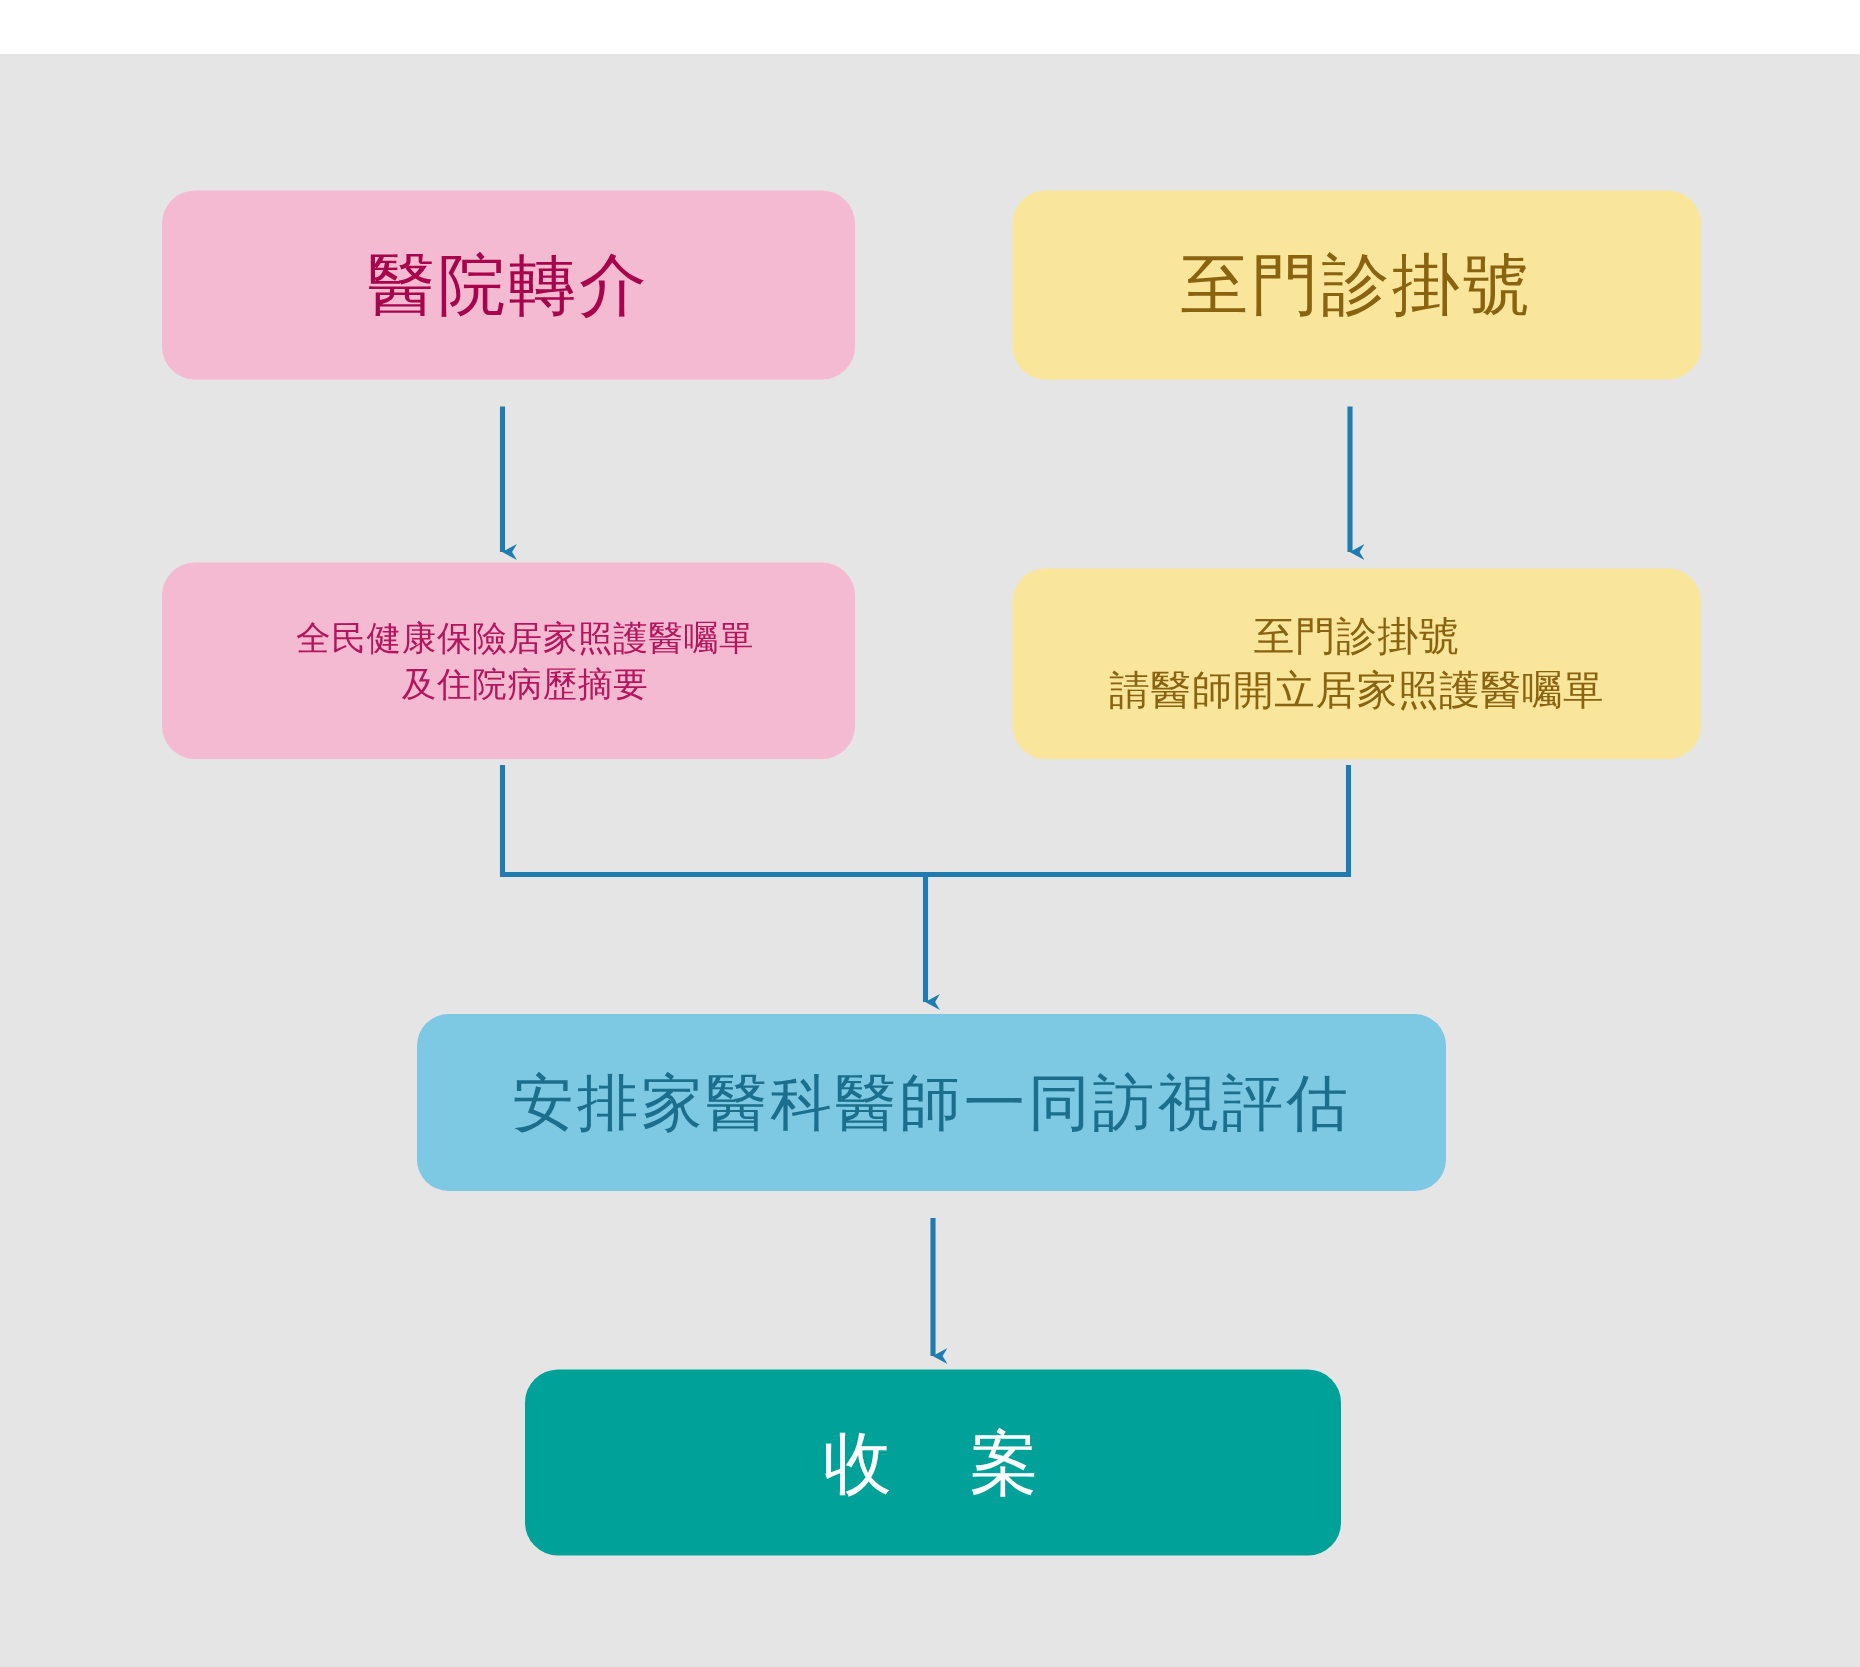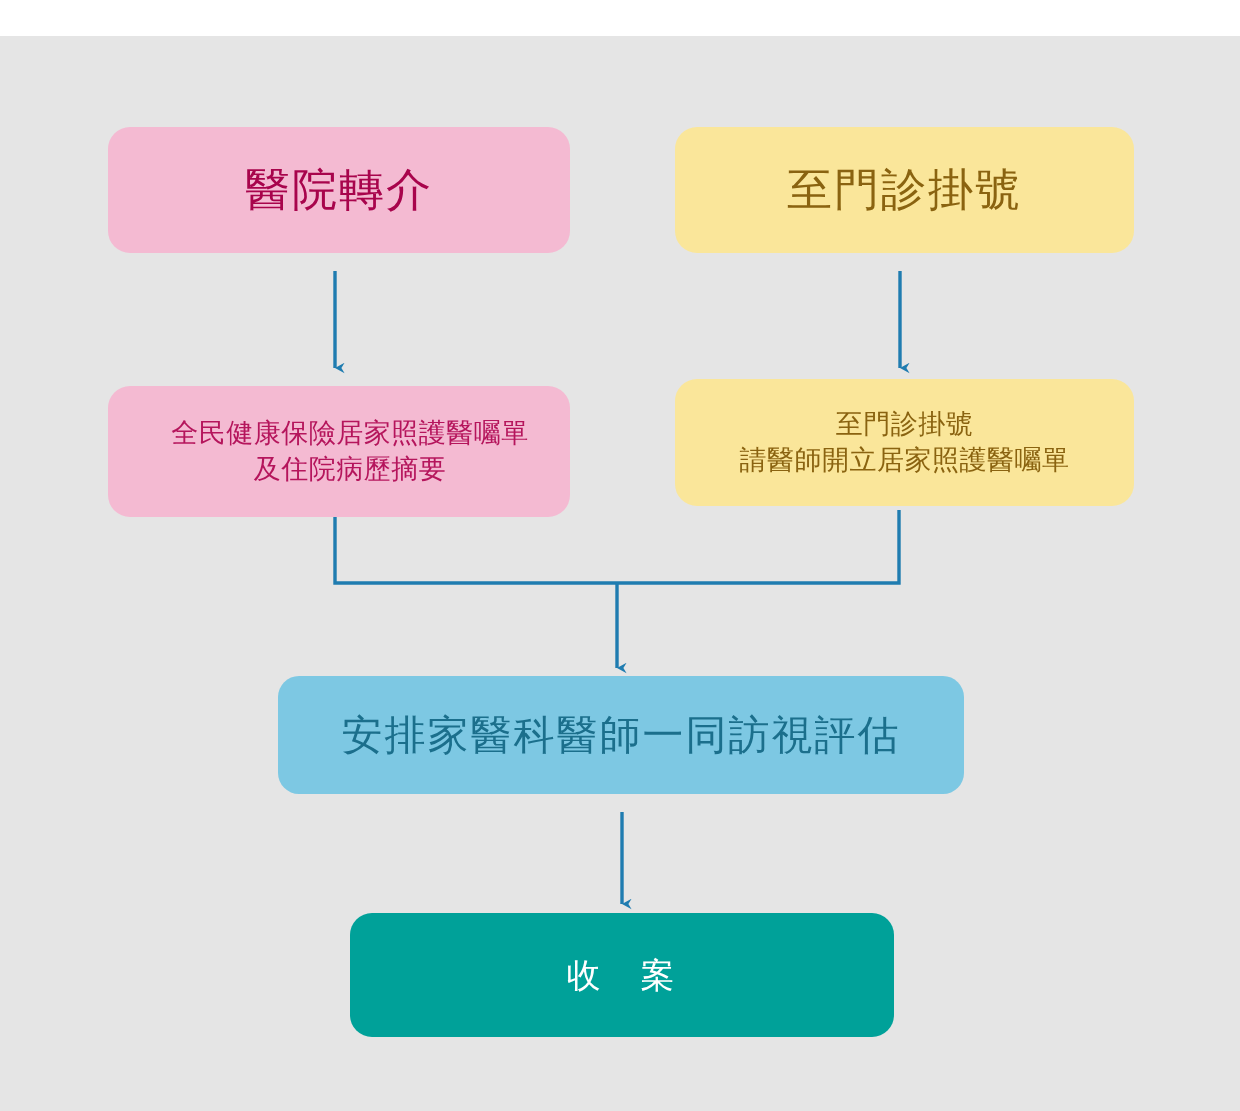--- a/index.html
+++ b/index.html
@@ -46,25 +46,25 @@
     left: 675px;  top: 91px;
     width: 459px; height: 126px;
     background: #FAE69A;
     color: #8A6310;
     font-size: 45px;
     letter-spacing: 2px;
   }
 
   
   #node-insurance-order-form {
-    left: 108px;  top: 350px;
+    left: 108px;  top: 339px;
     width: 462px; height: 131px;
     background: #F4BAD2;
     color: #B5155C;
-    font-size: 27px;
+    font-size: 23px;
     padding-left: 22px;
   }
   #node-clinic-registration {
     left: 675px;  top: 343px;
     width: 459px; height: 127px;
     background: #FAE69A;
     color: #8A6310;
     font-size: 27px;
   }
 
@@ -78,21 +78,21 @@
     letter-spacing: 2px;
     border-radius: 21px;
   }
 
   
   #node-case-accepted {
     left: 350px;  top: 877px;
     width: 544px; height: 124px;
     background: #00A199;
     color: #FFFFFF;
-    font-size: 34px;
+    font-size: 46px;
     letter-spacing: 3px;
     text-align: right;
   }
 
   #connectors {
     position: absolute;
     left: 0; top: 0;
     width: 1240px;
     height: 1111px;
     pointer-events: none;

